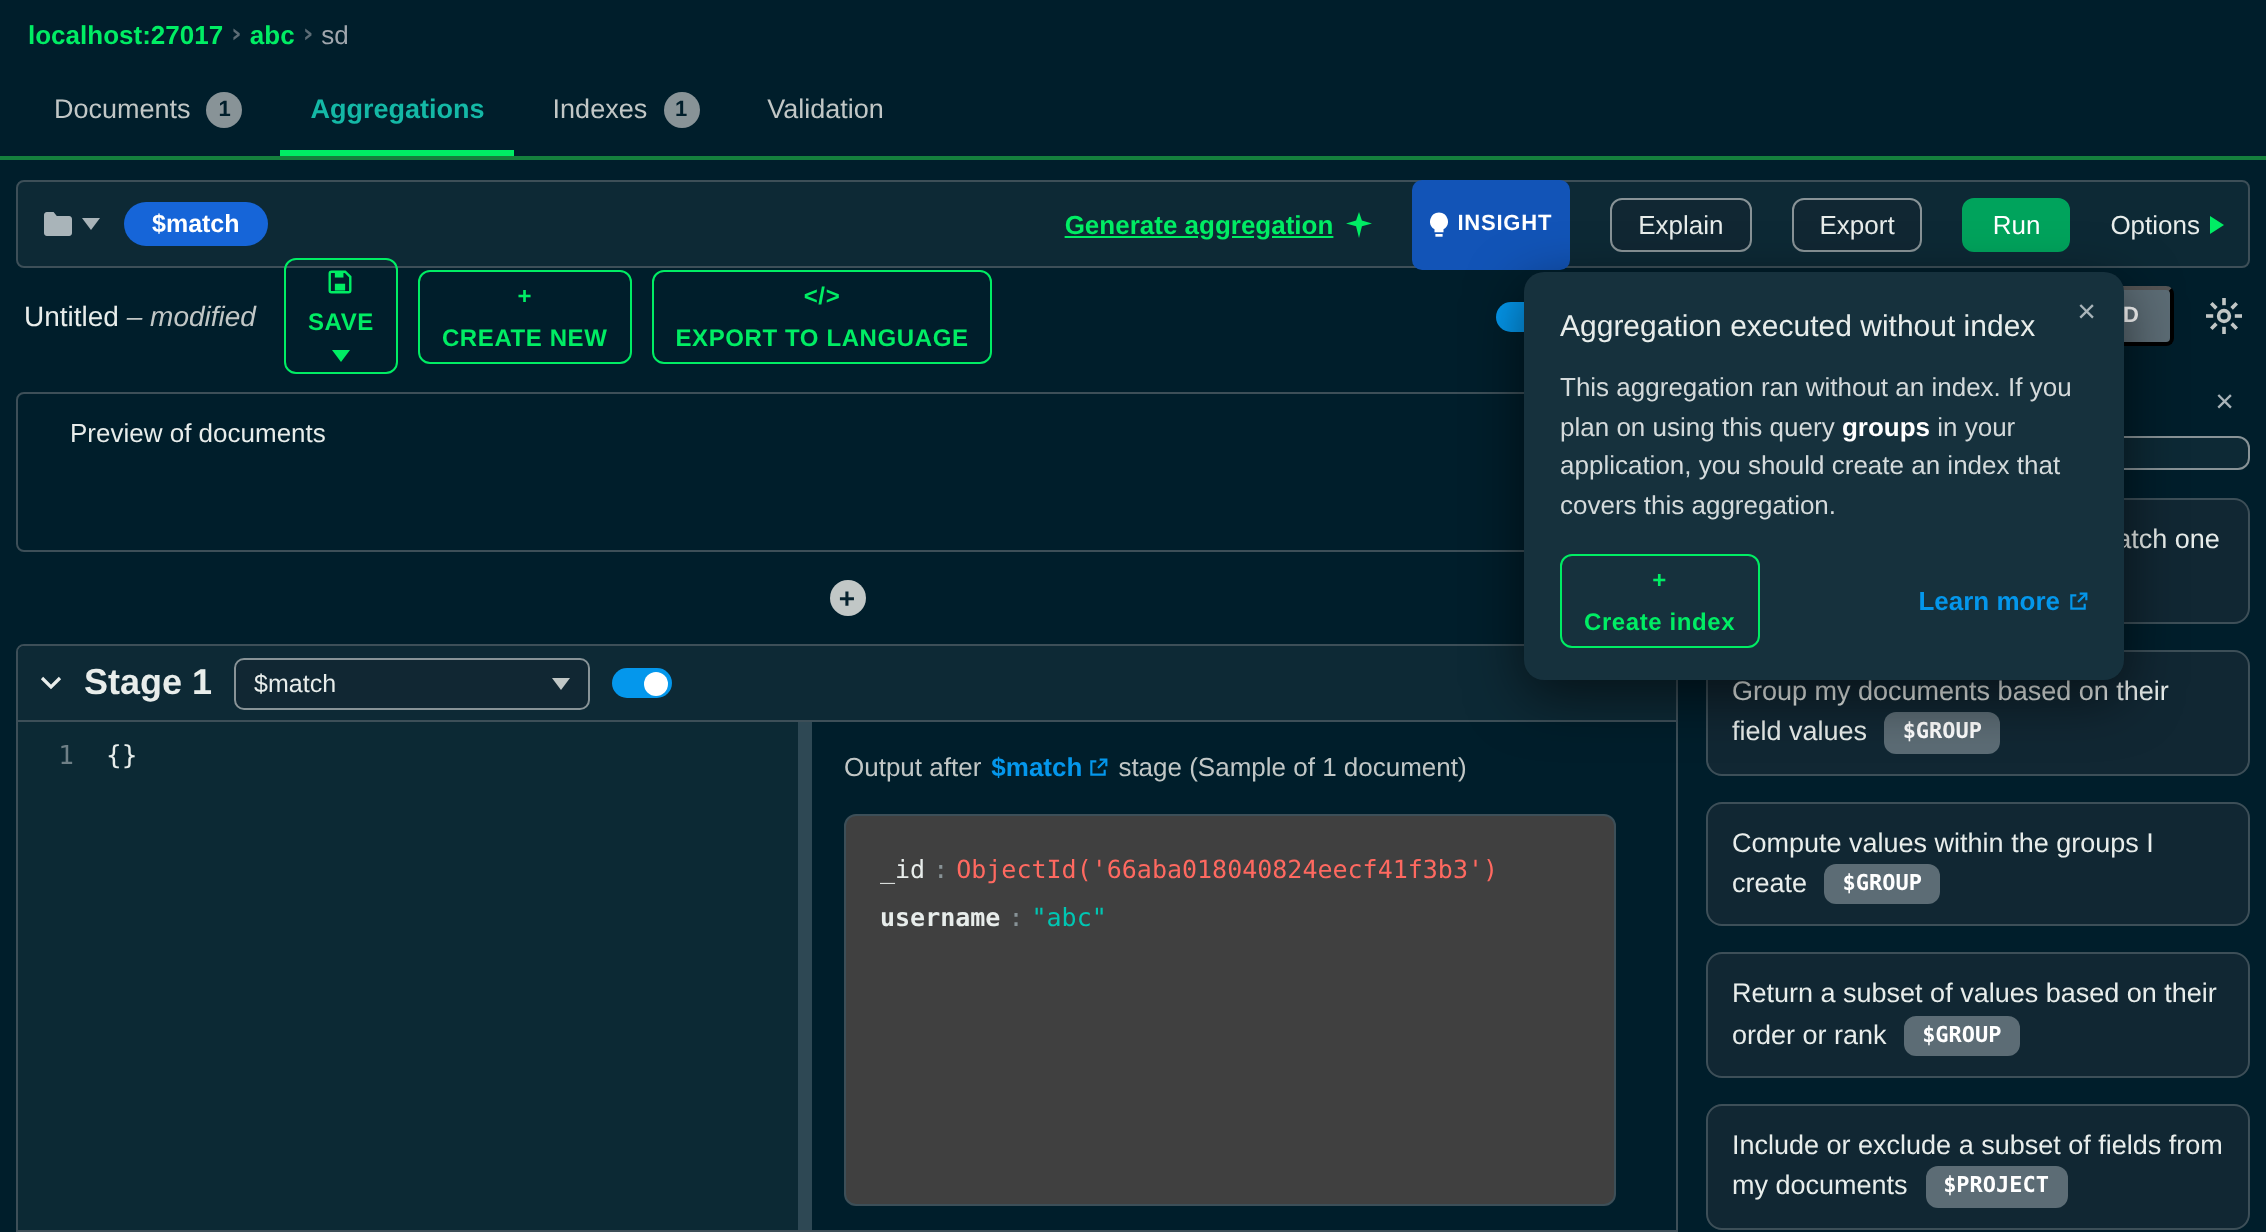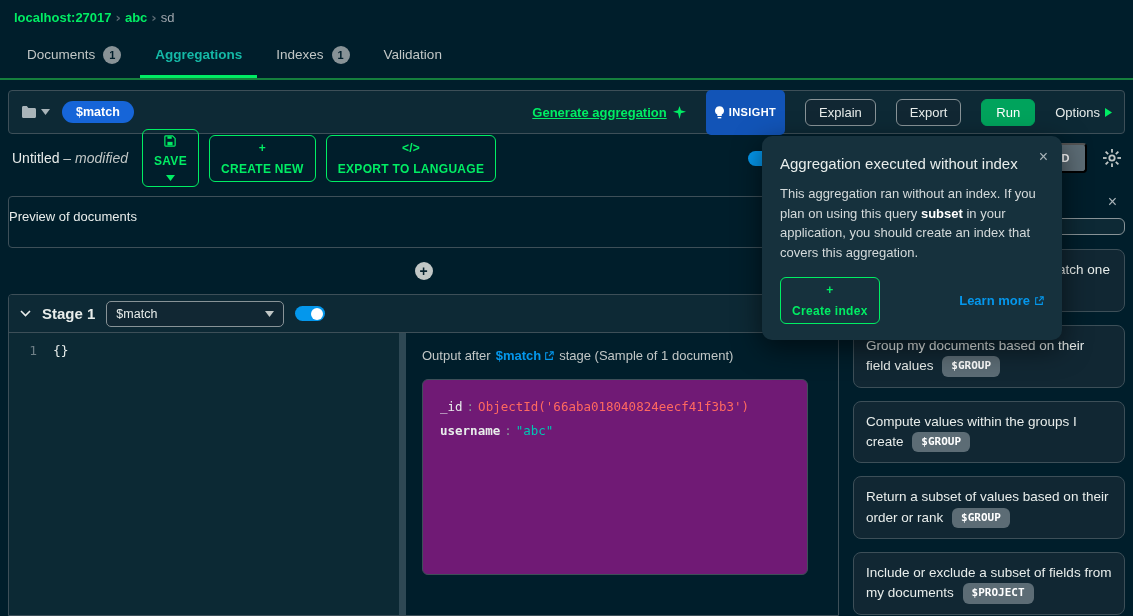--- a/index.html
+++ b/index.html
@@ -37,38 +37,38 @@
   .btn-outline-green { background:transparent; border:1px solid #00ED64; color:#00ED64; font-weight:700; font-size:12px; letter-spacing:.3px; padding:5px 11px; border-radius:6px; display:flex; align-items:center; gap:7px;flex-direction:column; }
   .save-row-right { margin-left:auto; display:flex; align-items:center; }
   .toggle { width:30px; height:15px; border-radius:8px; background:#0497EC; position:relative; flex:none; }
   .toggle::after { content:""; position:absolute; top:1.5px; right:2px; width:12px; height:12px; border-radius:50%; background:#fff; }
   .seg-btn { background:#5C6C75; color:#fff; font-weight:700; font-size:11px; letter-spacing:.5px; padding:7px 15px; border-radius:4px; margin-left:228px; }
   .gear-wrap { margin-left:16px; display:flex; align-items:center; }
 
   
   .main { display:flex; gap:14px; padding:0 8px; height:434px; overflow:hidden; }
   .left-col { flex:1; min-width:0; display:flex; flex-direction:column; }
-  .preview-box { margin-top:14px; height:52px; border:1px solid #3D4F58; border-radius:4px; padding:12px 0; font-size:13px; color:#E8EDEB; }
+  .preview-box { margin-top:14px; height:80px; border:1px solid #3D4F58; border-radius:4px; padding:12px 26px; font-size:13px; color:#E8EDEB; }
   .add-row { height:46px; display:flex; align-items:center; justify-content:center; }
   .add-circle { width:18px; height:18px; border-radius:50%; background:#C1C7C6; color:#06222E; font-weight:700; font-size:14px; line-height:1; display:flex; align-items:center; justify-content:center; }
 
   .stage-box { flex:1; border:1px solid #3D4F58; border-radius:4px 4px 0 0; display:flex; flex-direction:column; overflow:hidden; }
   .stage-header { height:38px; flex:none; background:#0D2935; border-bottom:1px solid #3D4F58; display:flex; align-items:center; gap:11px; padding:0 11px; }
-  .stage-label { font-size:15px; font-weight:700; color:#E8EDEB; }
+  .stage-label { font-size:18px; font-weight:700; color:#E8EDEB; }
   .stage-select { width:178px; height:26px; background:#112733; border:1px solid #889397; border-radius:5px; display:flex; align-items:center; justify-content:space-between; padding:0 9px; font-size:12.5px; color:#E8EDEB; }
   .stage-body { flex:1; display:flex; min-height:0; }
   .editor { width:390px; flex:none; background:#0C2934; font-family:"DejaVu Sans Mono", monospace; font-size:13px; padding-top:10px; }
   .editor-line { display:flex; }
   .gutter { width:44px; flex:none; text-align:right; padding-right:16px; color:#6E7F86; }
   .code-text { color:#E8EDEB; }
   .splitter { width:7px; flex:none; background:#2E4854; }
   .output-pane { flex:1; padding:15px 16px; min-width:0; }
   .output-heading { font-size:13px; color:#C1C7C6; display:flex; align-items:flex-end; gap:5px; flex-wrap:nowrap; }
   .link-blue { color:#0497EC; font-weight:700; display:inline-flex; align-items:center; gap:3px; }
-  .doc-card { margin-top:16px; width:386px; max-width:100%; height:196px; border:1px solid #3D4F58; border-radius:6px; background:#701a75; padding:15px 17px; font-family:"DejaVu Sans Mono", monospace; font-size:12.5px; line-height:1.9; }
+  .doc-card { margin-top:16px; width:386px; max-width:100%; height:196px; border:1px solid #3D4F58; border-radius:6px; background:#404040; padding:15px 17px; font-family:"DejaVu Sans Mono", monospace; font-size:12.5px; line-height:1.9; }
   .doc-key { color:#E8EDEB; }
   .doc-key.bold { font-weight:700; }
   .doc-sep { color:#889397; padding:0 4px; }
   .val-objectid { color:#FF6960; }
   .val-string { color:#00C6B3; }
 
   
   .sidebar { width:272px; flex:none; display:flex; flex-direction:column; padding-top:10px; }
   .sidebar-head { display:flex; justify-content:flex-end; padding:2px 8px 8px 0; }
   .close-x { color:#A9B4B9; font-size:16px; line-height:1; }
@@ -284,21 +284,21 @@
         <span data-interactable="false">Include or exclude a subset of fields from my documents</span>
         <span class="case-badge" data-interactable="false">$PROJECT</span>
       </div>
     </div>
   </div>
 
   <div class="popover" data-interactable="false">
     <span class="popover-close" data-interactable="true">×</span>
     <div class="popover-title" data-interactable="false">Aggregation executed without index</div>
     <div class="popover-body" data-interactable="false">
-      <span data-interactable="false">This aggregation ran without an index. If you plan on using this query </span><b data-interactable="false">subset</b><span data-interactable="false"> in your application, you should create an index that covers this aggregation.</span>
+      <span data-interactable="false">This aggregation ran without an index. If you plan on using this query </span><b data-interactable="false">groups</b><span data-interactable="false"> in your application, you should create an index that covers this aggregation.</span>
     </div>
     <div class="popover-footer" data-interactable="false">
       <button class="btn-outline-green" data-interactable="true">
         <span data-interactable="false">+</span>
         <span data-interactable="false">Create index</span>
       </button>
       <span class="learn-more" data-interactable="true">
         <span data-interactable="false">Learn more</span>
         <svg width="10" height="10" viewBox="0 0 12 12" data-interactable="false">
             <path d="M5 2H2v8h8V7" stroke="currentColor" stroke-width="1.3" fill="none"></path>

